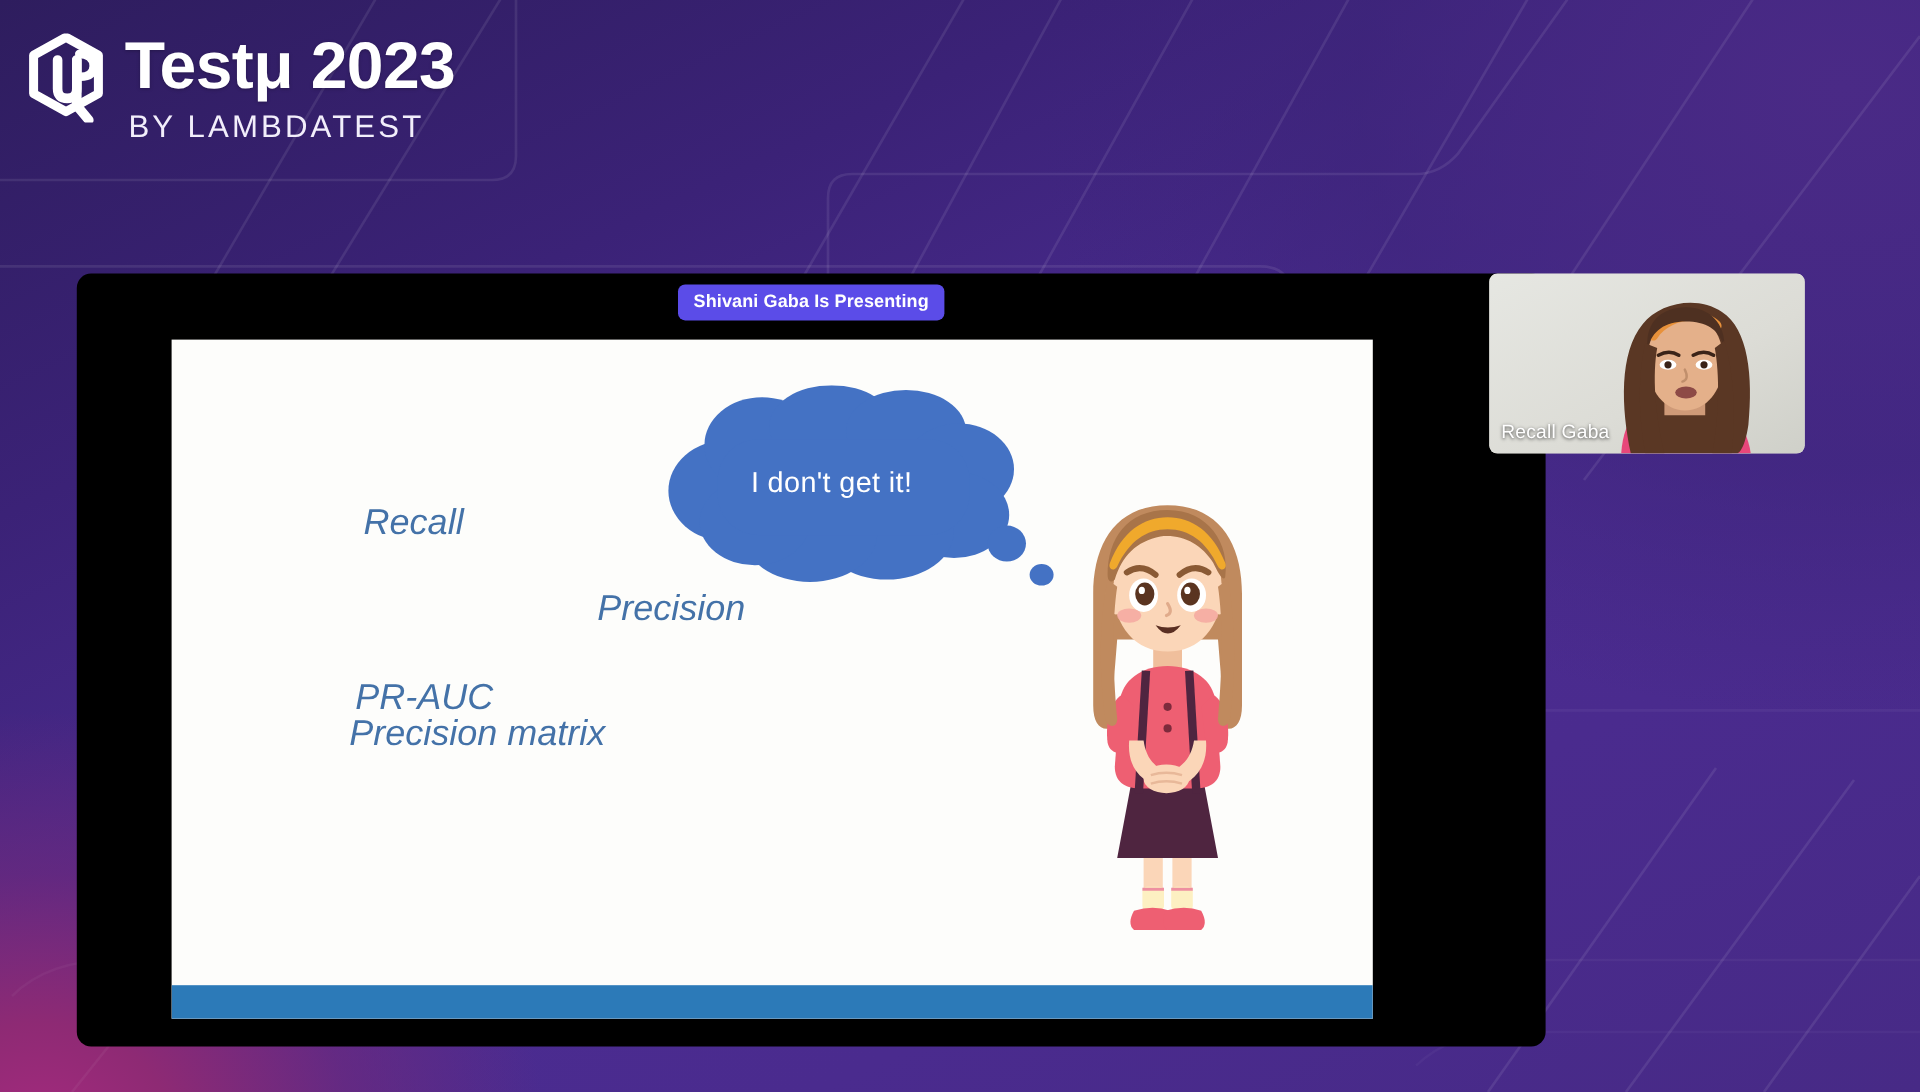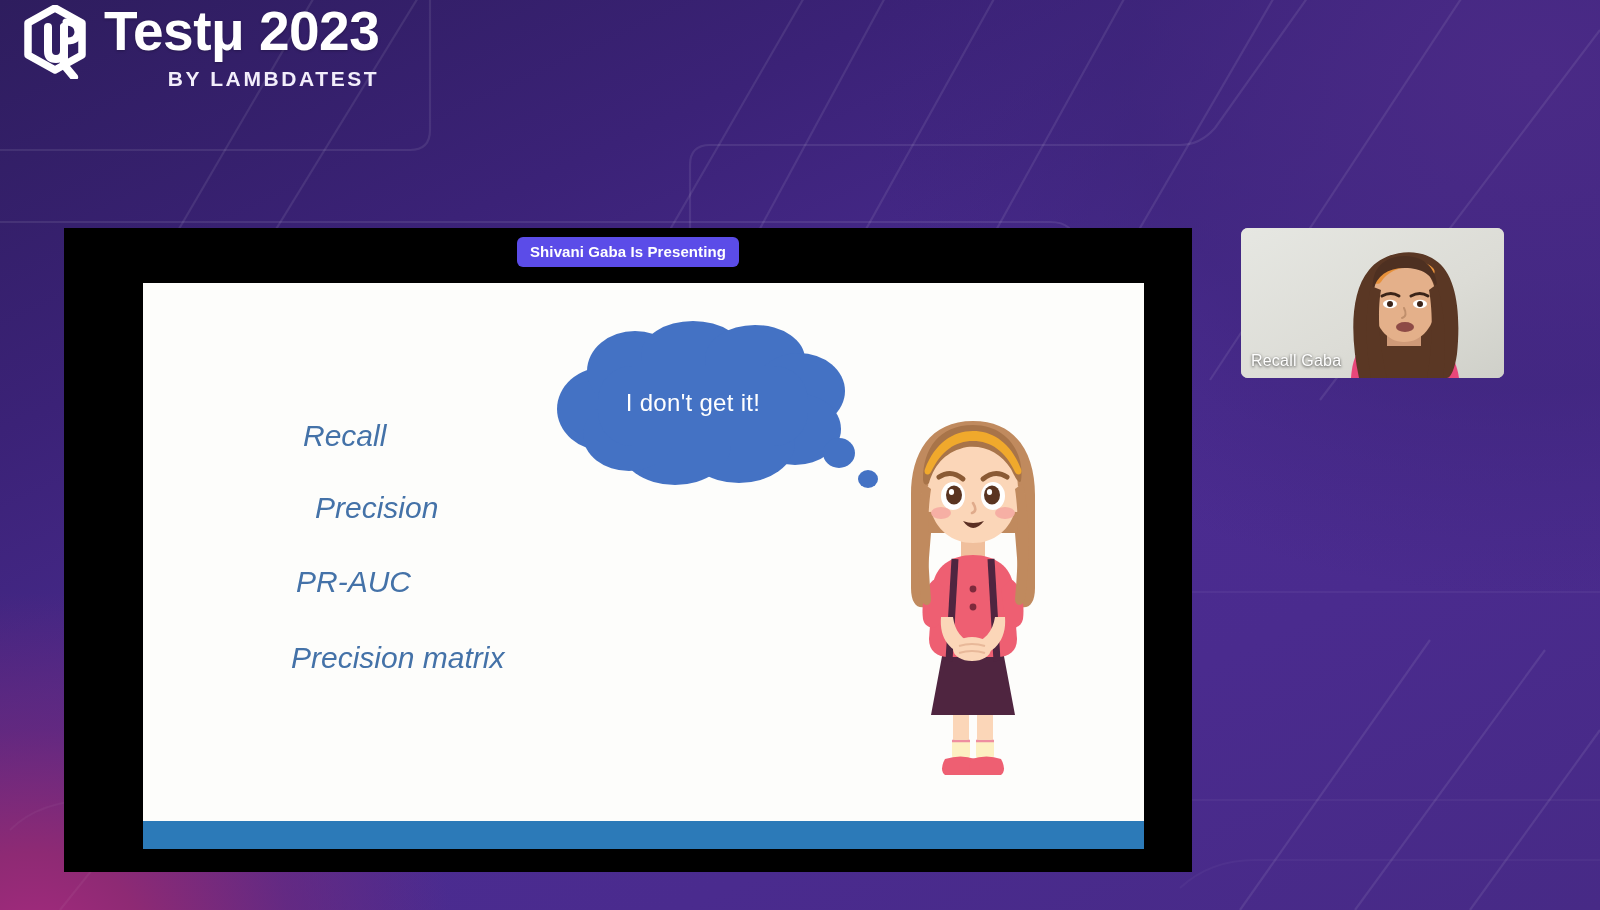--- a/index.html
+++ b/index.html
@@ -13,36 +13,36 @@
     position:relative; width:1600px; height:910px;
     background:
       radial-gradient(ellipse 620px 520px at 2% 104%, #a52a7e 0%, #8e2a74 18%, rgba(120,40,120,0.55) 42%, rgba(80,40,130,0.0) 68%),
       radial-gradient(ellipse 900px 700px at 96% 8%, #4a2a86 0%, rgba(60,36,120,0.55) 45%, rgba(45,28,96,0) 75%),
       linear-gradient(155deg, #2e1d5e 0%, #3b2277 26%, #4b2c92 52%, #4a2b8e 74%, #472a86 100%);
   }
   .bg-lines { position:absolute; inset:0; overflow:hidden; pointer-events:none; }
   .bg-lines svg { position:absolute; inset:0; width:1600px; height:910px; }
 
   
-  #brand { position:absolute; left:22px; top:3px; display:flex; align-items:flex-start; gap:16px;text-align:right; }
+  #brand { position:absolute; left:22px; top:26px; display:flex; align-items:flex-start; gap:16px; }
   #brand-mark { width:66px; height:74px; flex:0 0 auto; margin-top:2px; }
   .brand-text { display:flex; flex-direction:column; }
   #brand-title {
     color:#ffffff; font-size:55px; font-weight:bold; line-height:1.05;
     letter-spacing:-0.5px; text-shadow:0 1px 3px rgba(0,0,0,0.25);
   }
   #brand-sub {
-    color:#f2eefb; font-size:21px; font-weight:bold; letter-spacing:2.6px;
+    color:#f2eefb; font-size:26px; font-weight:normal; letter-spacing:2.6px;
     margin-top:6px; margin-left:3px;
   }
 
   
   #share-frame {
-    position:absolute; left:64px; top:228px; width:1128px; height:644px;
-    background:#000000; border-radius:0;
+    position:absolute; left:64px; top:228px; width:1224px; height:644px;
+    background:#000000; border-radius:12px;
   }
   #presenter-badge {
     position:absolute; left:50%; top:9px; transform:translateX(-50%);
     background:#5b4ce8; color:#ffffff; font-size:15px; font-weight:bold;
     padding:6px 13px 7px; border-radius:6px; white-space:nowrap;
     letter-spacing:0.1px;
   }
 
   
   #slide {
@@ -57,22 +57,22 @@
   
   #slide-list {
     position:absolute; left:148px; top:138px; width:330px;
     display:flex; flex-direction:column;font-style:italic;
   }
   .slide-item {
     color:#4472a8; font-size:30px; line-height:1.0; white-space:nowrap;
     font-weight:400;
   }
   .slide-item.i0 { margin-left:12px; margin-bottom:42px; }
-  .slide-item.i1 { margin-left:24px; margin-bottom:44px; }
-  .slide-item.i2 { margin-left:5px;  margin-bottom:46px; }
+  .slide-item.i1 { margin-left:10px; margin-bottom:44px;text-align:right; }
+  .slide-item.i2 { margin-left:5px;  }
   .slide-item.i3 { margin-left:0px; }
 
   
   #thought-bubble { position:absolute; left:400px; top:38px; width:345px; height:175px; }
   #thought-bubble svg { width:100%; height:100%; display:block; }
   #bubble-text {
     position:absolute; left:0; top:68px; width:300px; text-align:center;
     color:#ffffff; font-size:24px; letter-spacing:0.3px; pointer-events:none;
   }
 

